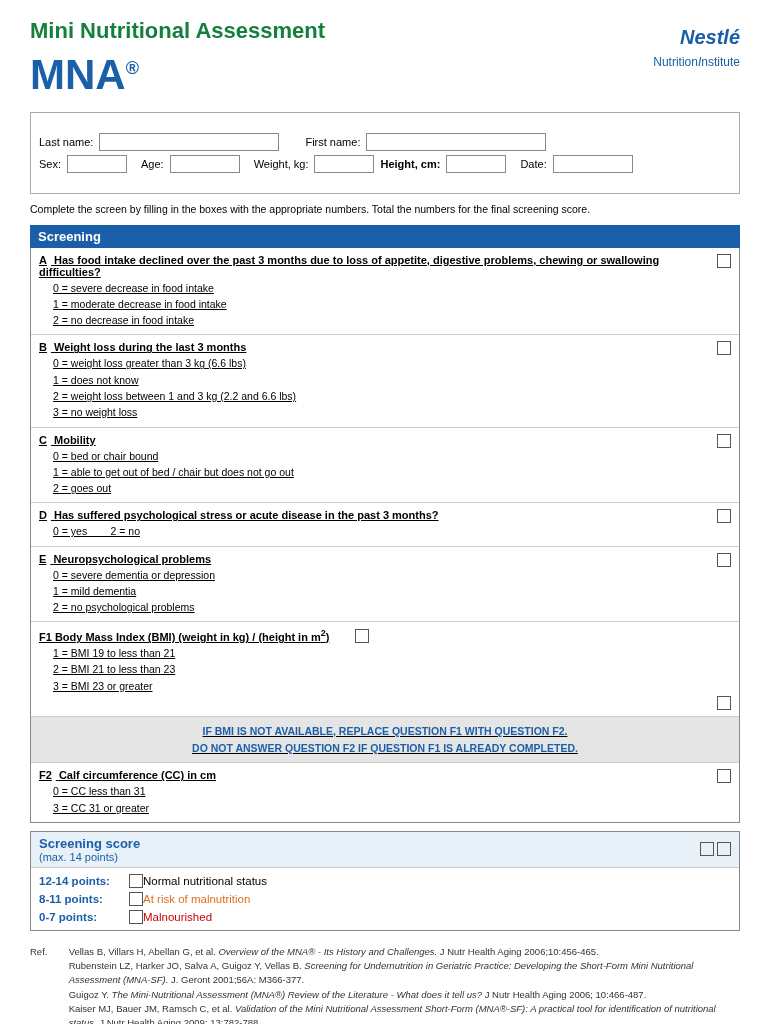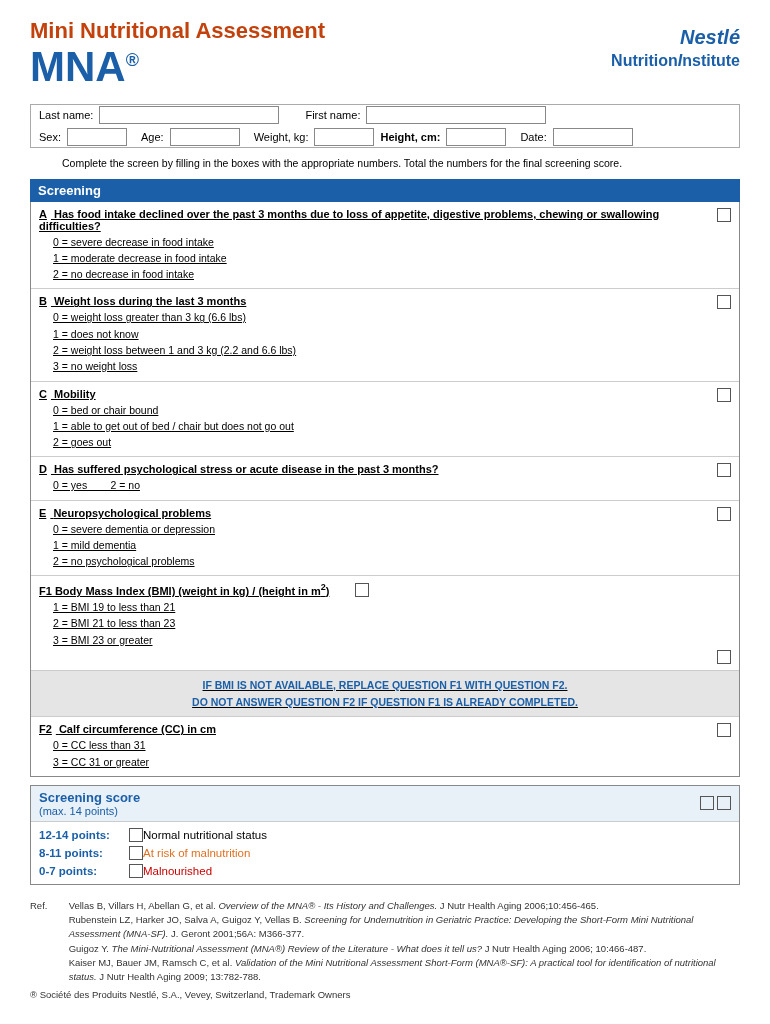--- a/index.html
+++ b/index.html
@@ -16,22 +16,22 @@
     
     .header {
       display: flex;
       justify-content: space-between;
       align-items: flex-start;
       margin-bottom: 16px;
     }
     .header-left .title {
       font-size: 22px;
       font-weight: bold;
-      color: #c2410c;
-      margin-bottom: 2px;
+      color: #15803d;
+      margin-bottom: 10px;
     }
     .header-left .mna-logo {
       font-size: 42px;
       font-weight: 900;
       color: #1a5fa8;
       line-height: 1;
     }
     .header-left .mna-logo sup {
       font-size: 18px;
       vertical-align: super;
@@ -44,32 +44,32 @@
       font-size: 20px;
       font-weight: bold;
       color: #1a5fa8;
       line-height: 1.1;
     }
     .nestle-logo .nestle-name {
       display: block;
       font-size: 18px;
     }
     .nestle-logo .nutrition {
-      font-size: 16px;
-      font-weight: bold;
+      font-size: 12px;
+      font-weight: normal;
       text-align: right;
     }
     .nestle-logo .nutrition span.italic {
       font-style: italic;
     }
 
     
     .patient-info {
       border: 1px solid #aaa;
-      padding: 1px 8px;
+      padding: 20px 8px;
       margin-bottom: 8px;
     }
     .patient-row {
       display: flex;
       align-items: center;
       gap: 6px;
       margin-bottom: 4px;
     }
     .patient-row:last-child { margin-bottom: 0; }
     .field-label { white-space: nowrap; }
@@ -84,21 +84,20 @@
     .age-input { width: 70px; }
     .weight-input { width: 60px; }
     .height-input { width: 60px; }
     .date-input { width: 80px; }
 
     
     .instructions {
       font-size: 10.5px;
       margin-bottom: 8px;
       line-height: 1.4;
-      margin-left: 32px;
     }
 
     
     .section-header {
       background-color: #1a5fa8;
       color: #fff;
       font-size: 13px;
       font-weight: bold;
       padding: 4px 8px;
       margin-bottom: 0;

